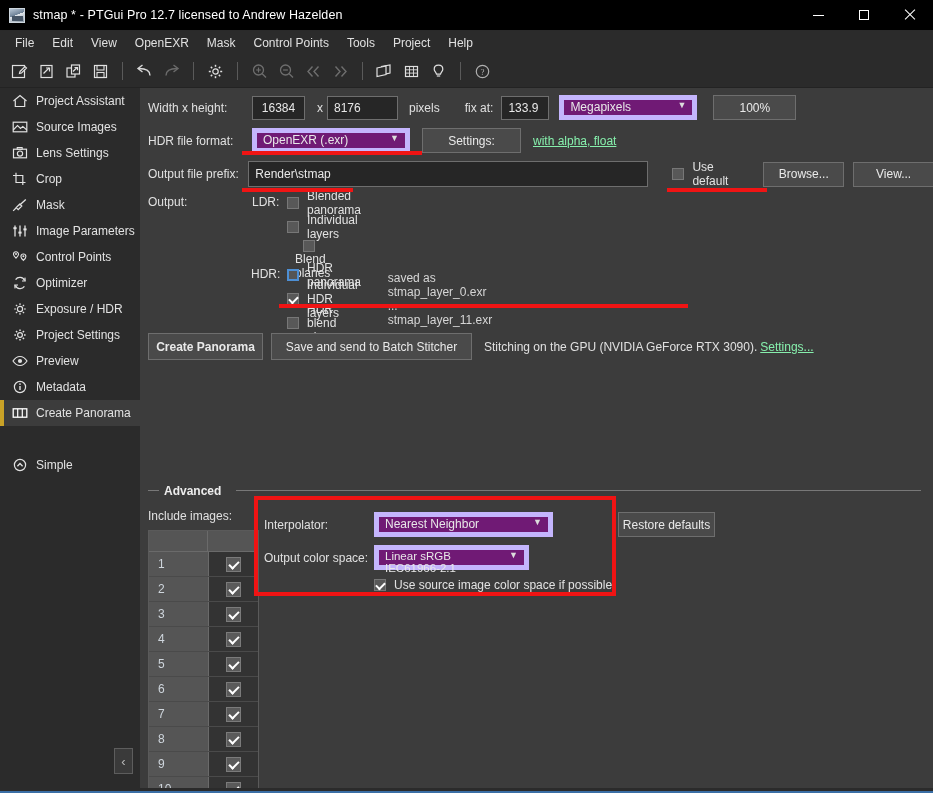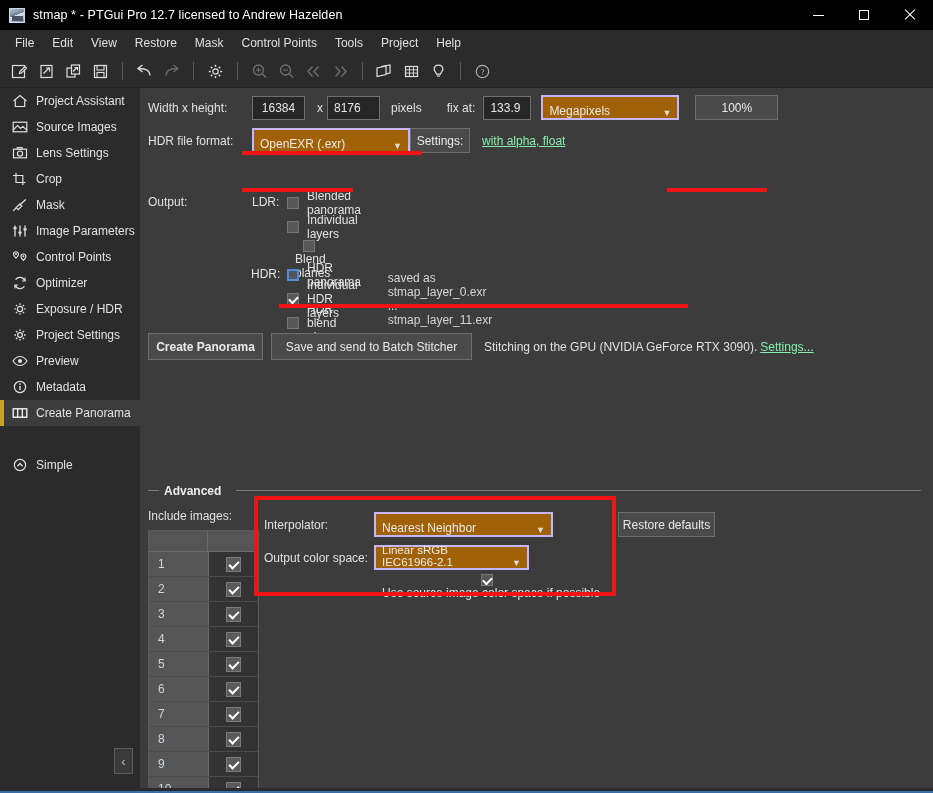--- a/index.html
+++ b/index.html
@@ -95,22 +95,22 @@
 
   .row { display:flex; align-items:center; }
   .lbl { color:#e0e0e0; font-size:12px; }
 
   .tfield {
     background:#262626; border:1px solid #6e6e6e; color:#e8e8e8;
     height:24px; font-size:12px; padding:0 6px; display:flex; align-items:center;
     font-family:"Liberation Sans", sans-serif;
   }
   .sel {
-    background:#a16207; border:2px solid #c4b5fd; color:#e8e8e8;
-    height:25px; font-size:12px; padding:0 6px; display:flex; align-items:flex-end;
+    background:#701a75; border:5px solid #c4b5fd; color:#e8e8e8;
+    height:25px; font-size:12px; padding:0 6px; display:flex; align-items:flex-start;
     justify-content:space-between;
   }
   .sel .arw { font-size:9px; color:#dcdcdc; margin-left:8px; }
   .btn {
     background:#4a4a4a; border:1px solid #6e6e6e; color:#e9e9e9;
     height:25px; font-size:12px; display:flex; align-items:center; justify-content:center;
     padding: 0 10px; white-space:nowrap;
   }
   .lnk { color:#86efac; text-decoration:underline; font-size:12px; }
 
@@ -181,21 +181,21 @@
     <div class="winbtn close">
         <div class="wb-close"></div>
       </div>
   </div>
 </div>
 
 <div id="menubar">
   <div class="menu-item">File</div>
   <div class="menu-item">Edit</div>
   <div class="menu-item">View</div>
-  <div class="menu-item">Restore</div>
+  <div class="menu-item">OpenEXR</div>
   <div class="menu-item">Mask</div>
   <div class="menu-item">Control Points</div>
   <div class="menu-item">Tools</div>
   <div class="menu-item">Project</div>
   <div class="menu-item">Help</div>
 </div>
 
 <div id="toolbar">
   <div class="tb">
     <svg width="17" height="17" viewBox="0 0 17 17">
@@ -498,41 +498,51 @@
       <span>‹</span>
     </div>
   </div>
 
   <div id="main">
 
     <div class="row" style="position:absolute; left:8px; top:7px;">
       <div class="lbl" style="width:104px;">Width x height:</div>
       <div class="tfield" style="width:53px; justify-content:center;">16384</div>
       <div class="lbl" style="width:22px; text-align:center; padding-left:8px;">x</div>
-      <div class="tfield" style="width:53px;">8176</div>
+      <div class="tfield" style="width:71px;">8176</div>
       <div class="lbl" style="margin-left:11px;">pixels</div>
       <div class="lbl" style="margin-left:25px;">fix at:</div>
       <div class="tfield" style="width:48px; margin-left:8px;">133.9</div>
       <div class="sel" style="width:138px; margin-left:10px;">
         <span>Megapixels</span>
         <span class="arw">▼</span>
       </div>
       <div class="btn" style="width:83px; margin-left:16px;">100%</div>
     </div>
 
     <div class="row" style="position:absolute; left:8px; top:40px;">
       <div class="lbl" style="width:104px;">HDR file format:</div>
       <div class="sel" style="width:158px;">
         <span>OpenEXR (.exr)</span>
         <span class="arw">▼</span>
       </div>
-      <div class="btn" style="width:60px; ">Settings:</div>
+      <div class="btn" style="width:99px; margin-left:12px;">Settings:</div>
       <div class="lnk" style="margin-left:12px;">with alpha, float</div>
     </div>
 
+    <div class="row" style="position:absolute; left:8px; top:73px;">
+      <div class="lbl" style="width:104px;">Output file prefix:</div>
+      <div class="tfield" style="width:414px; height:26px;">Render\stmap</div>
+      <div class="cbrow" style="margin-left:24px;">
+        <span class="cbx"></span>
+        <span class="cbl">Use default</span>
+      </div>
+      <div class="btn" style="width:83px; margin-left:13px;">Browse...</div>
+      <div class="btn" style="width:83px; margin-left:9px;">View...</div>
+    </div>
 
     <div style="position:absolute; left:8px; top:104px;">
       <div class="lbl" style="position:absolute; left:0; top:3px;">Output:</div>
 
       <div class="lbl" style="position:absolute; left:104px; top:3px;">LDR:</div>
       <div class="cbrow" style="position:absolute; left:139px; top:0;">
         <span class="cbx"></span>
         <span class="cbl">Blended panorama</span>
       </div>
       <div class="cbrow" style="position:absolute; left:139px; top:24px;">
@@ -582,21 +592,21 @@
     </div>
 
     <div class="row" style="position:absolute; left:124px; top:457px;">
       <div class="lbl" style="width:110px;">Output color space:</div>
       <div class="sel" style="width:155px;">
         <span style="font-size:11.5px;">Linear sRGB IEC61966-2.1</span>
         <span class="arw">▼</span>
       </div>
     </div>
 
-    <div class="cbrow" style="position:absolute; left:234px; top:486px;flex-direction:column;">
+    <div class="cbrow" style="position:absolute; left:234px; top:486px;">
       <span class="cbx checked"></span>
       <span class="cbl">Use source image color space if possible</span>
     </div>
 
     <div class="btn" style="position:absolute; left:478px; top:424px; width:97px; height:25px;">Restore defaults</div>
 
     <div id="tbl">
       <div class="hdr">
         <div class="c1"></div>
         <div class="c2"></div>

